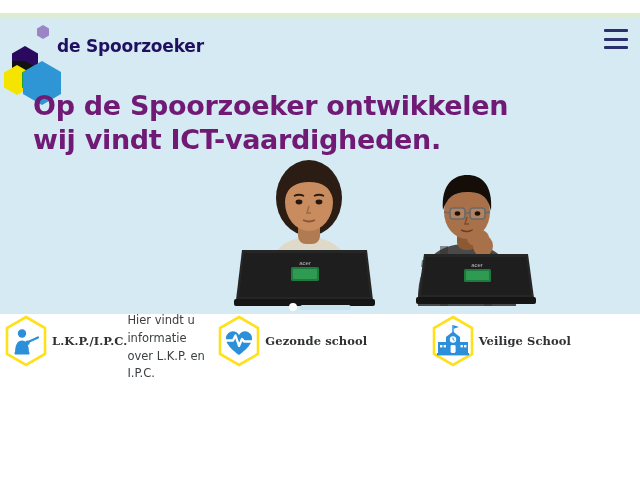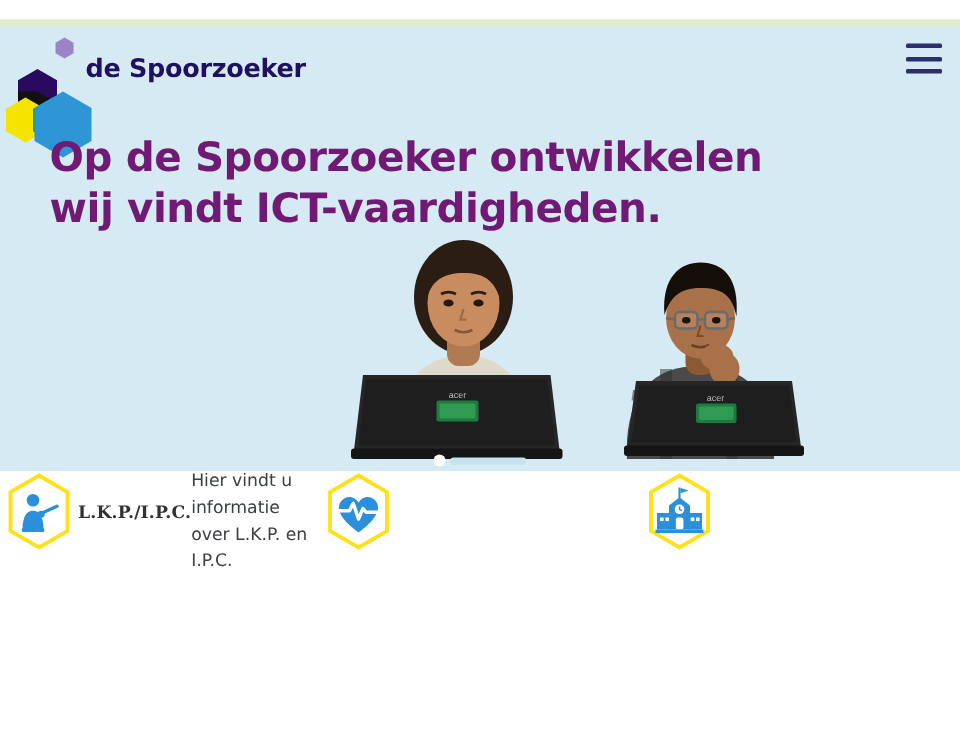--- a/index.html
+++ b/index.html
@@ -215,20 +215,21 @@
     </div>
 
     <div class="card">
       <div class="card-icon">
         <svg viewBox="0 0 52 52" xmlns="http://www.w3.org/2000/svg">
           <polygon points="26,2 45,13 45,39 26,50 7,39 7,13" fill="none" stroke="#ffe01b" stroke-width="2.6"></polygon>
           <path d="M26,40 C12,30 11,22.5 15,18.5 C19,14.5 24,16.5 26,20 C28,16.5 33,14.5 37,18.5 C41,22.5 40,30 26,40 Z" fill="#2b90d9"></path>
           <path d="M13,25.5 L20,25.5 L22.5,20.5 L26,31 L29,24 L31,26.5 L39,26.5" stroke="#ffffff" stroke-width="2.3" fill="none" stroke-linecap="round" stroke-linejoin="round"></path>
         </svg>
       </div>
+      <div class="card-title">Gezonde school</div>
     </div>
 
     <div class="card">
       <div class="card-icon">
         <svg viewBox="0 0 52 52" xmlns="http://www.w3.org/2000/svg">
           <polygon points="26,2 45,13 45,39 26,50 7,39 7,13" fill="none" stroke="#ffe01b" stroke-width="2.6"></polygon>
 
           <rect x="25.3" y="10" width="1.4" height="7" fill="#2b90d9"></rect>
           <path d="M26.7,10.3 L32,12 L26.7,13.8 Z" fill="#2b90d9"></path>
 
@@ -239,16 +240,17 @@
 
           <rect x="11" y="27" width="9" height="11" fill="#2b90d9"></rect>
           <rect x="32" y="27" width="9" height="11" fill="#2b90d9"></rect>
           <rect x="13" y="30" width="2.4" height="2.4" fill="#ffffff"></rect>
           <rect x="16.6" y="30" width="2.4" height="2.4" fill="#ffffff"></rect>
           <rect x="33.5" y="30" width="2.4" height="2.4" fill="#ffffff"></rect>
           <rect x="37" y="30" width="2.4" height="2.4" fill="#ffffff"></rect>
           <rect x="10" y="38" width="32" height="2.4" fill="#2b90d9"></rect>
         </svg>
       </div>
+      <div class="card-title">Veilige School</div>
     </div>
 
   </div>
 </div>
 
 </body></html>

